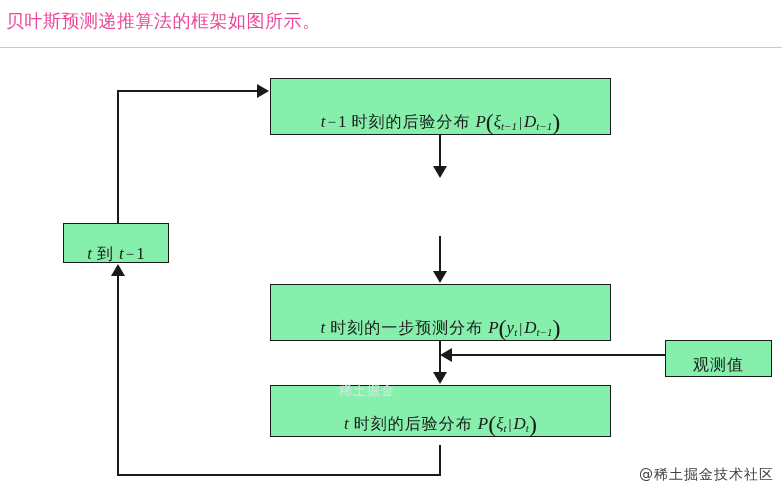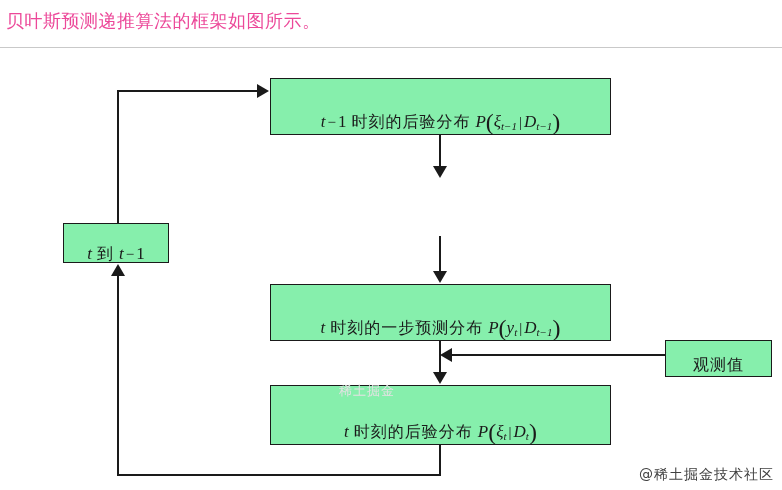--- a/index.html
+++ b/index.html
@@ -79,21 +79,21 @@
     font-size: 11px;
     vertical-align: -0.35em;
     font-style: italic;
   }
   .mid { font-size: 15px; padding: 0 2px; }
   .sp { display: inline-block; width: 5px; }
 
   #box1 { left: 270px; top: 30px;  width: 341px; height: 57px; }
   #box2 { left: 270px; top: 131px; width: 341px; height: 57px; }
   #box3 { left: 270px; top: 236px; width: 341px; height: 57px; }
-  #box4 { left: 270px; top: 337px; width: 341px; height: 60px; }
+  #box4 { left: 270px; top: 337px; width: 341px; height: 52px; }
   #boxLeft  { left: 63px;  top: 175px; width: 106px; height: 40px; }
   #boxRight { left: 665px; top: 292px; width: 107px; height: 37px; }
 
   .ln {
     position: absolute;
     background: #1a1a1a;
     z-index: 1;
   }
   .vln { width: 2px; }
   .hln { height: 2px; }

